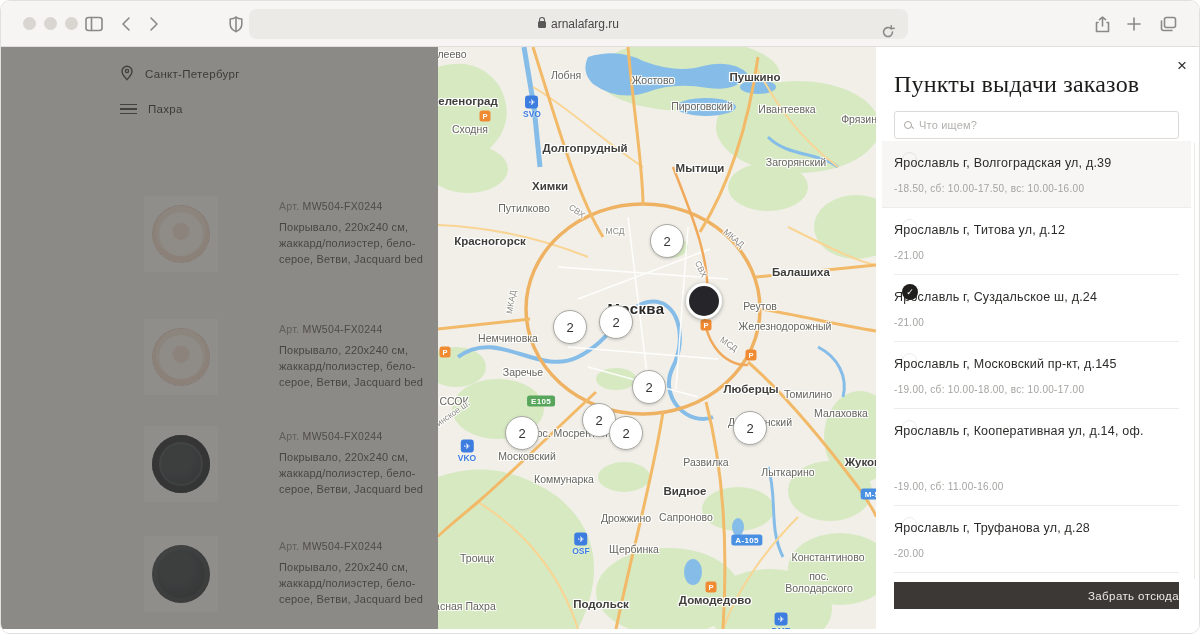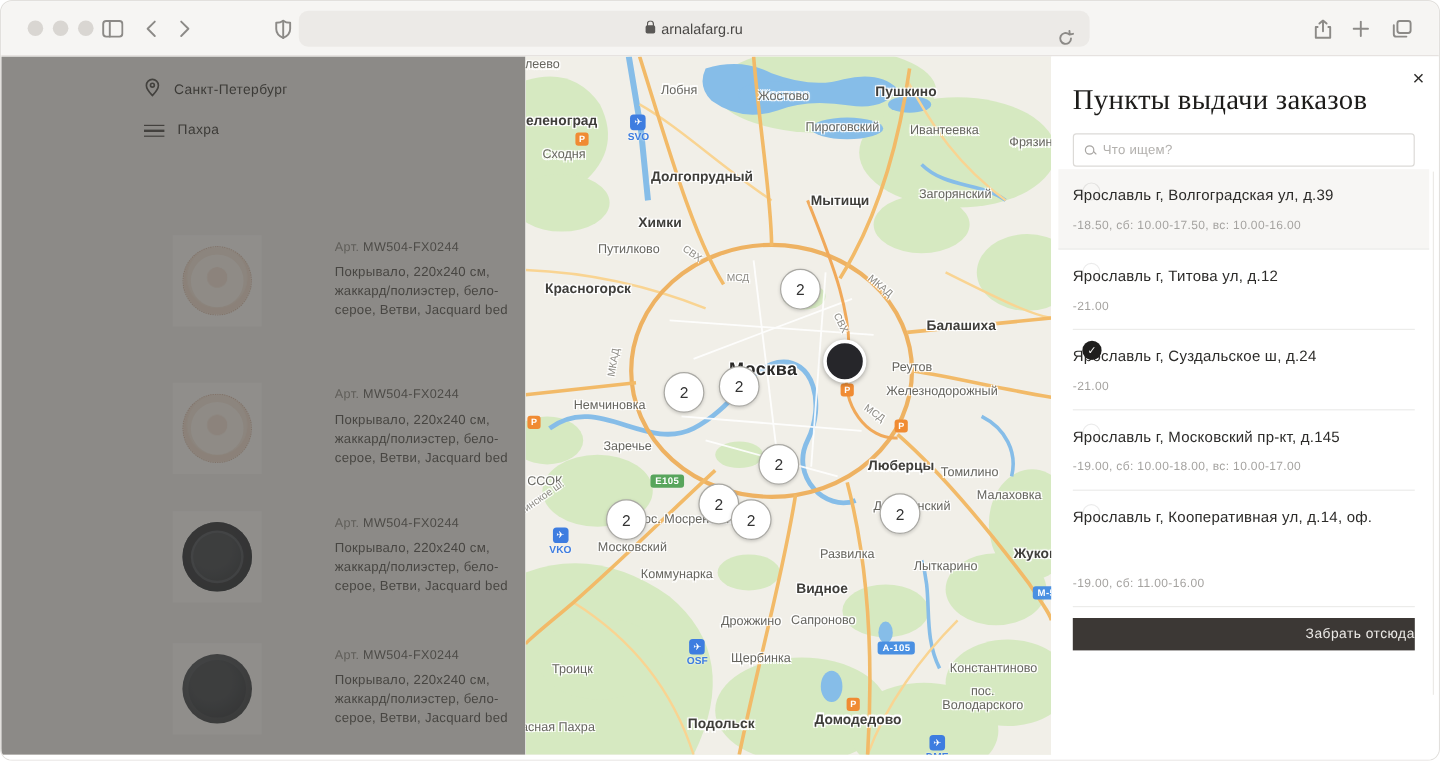--- a/index.html
+++ b/index.html
@@ -58,21 +58,21 @@
   .selmark { position:absolute; width:36px; height:36px; border-radius:50%; background:#26262a; border:3px solid #fff;
              box-shadow:0 1px 4px rgba(0,0,0,.35); transform:translate(-50%,-50%); z-index:6; }
   .apt { position:absolute; transform:translate(-50%,-50%); text-align:center; z-index:4; }
   .apt .box { width:13px; height:13px; margin:0 auto; background:#3e7de0; border-radius:3px; color:#fff; font-size:8px;
               line-height:13px; }
   .apt .code { font-size:8.5px; font-weight:700; color:#3e7de0; text-shadow:0 0 2px #fff; }
   .rail { position:absolute; width:11px; height:11px; background:#f08b33; border-radius:2.5px; color:#fff; font-size:7.5px;
           font-weight:700; text-align:center; line-height:11px; transform:translate(-50%,-50%); z-index:4; }
   .shield { position:absolute; transform:translate(-50%,-50%); font-size:8px; font-weight:700; color:#fff;
             padding:1px 4px; border-radius:2.5px; z-index:4; letter-spacing:.3px; }
-  .shield.green { background:#58a55c;margin-left:15px; } .shield.blue { background:#4a90e2; }
+  .shield.green { background:#58a55c; } .shield.blue { background:#4a90e2; }
 
   
   .panel { position:relative; flex:1; background:#fff; padding:0 20px 0 18px; }
   .close { position:absolute; top:10px; right:12px; font-size:17px; color:#2e2d2b; cursor:pointer; line-height:1;
            font-weight:400; }
   .ptitle { margin-top:24px; font-family:"Liberation Serif", serif; font-size:24px; font-weight:500; color:#1d1c1a;
             letter-spacing:.2px; }
   .search { margin-top:13px; height:28px; border:1px solid #dcdad7; border-radius:3px; display:flex; align-items:center;
             padding:0 9px; gap:6px; }
   .mag { position:relative; width:9px; height:9px; flex:none; }
@@ -404,20 +404,25 @@
           <div class="pitem">
             <span class="faintc"></span>
             <div class="t">Ярославль г, Московский пр-кт, д.145</div>
             <div class="h">-19.00, сб: 10.00-18.00, вс: 10.00-17.00</div>
           </div>
           <div class="pitem tall">
             <span class="faintc"></span>
             <div class="t">Ярославль г, Кооперативная ул, д.14, оф.</div>
             <div class="h">-19.00, сб: 11.00-16.00</div>
           </div>
+          <div class="pitem">
+            <span class="faintc"></span>
+            <div class="t">Ярославль г, Труфанова ул, д.28</div>
+            <div class="h">-20.00</div>
+          </div>
         </div>
       <button class="pickbtn">Забрать отсюда</button>
       <div class="scrolltrack"></div>
     </div>
   </div>
 
   <div class="footer-strip"></div>
 </div>
 
 </body></html>

